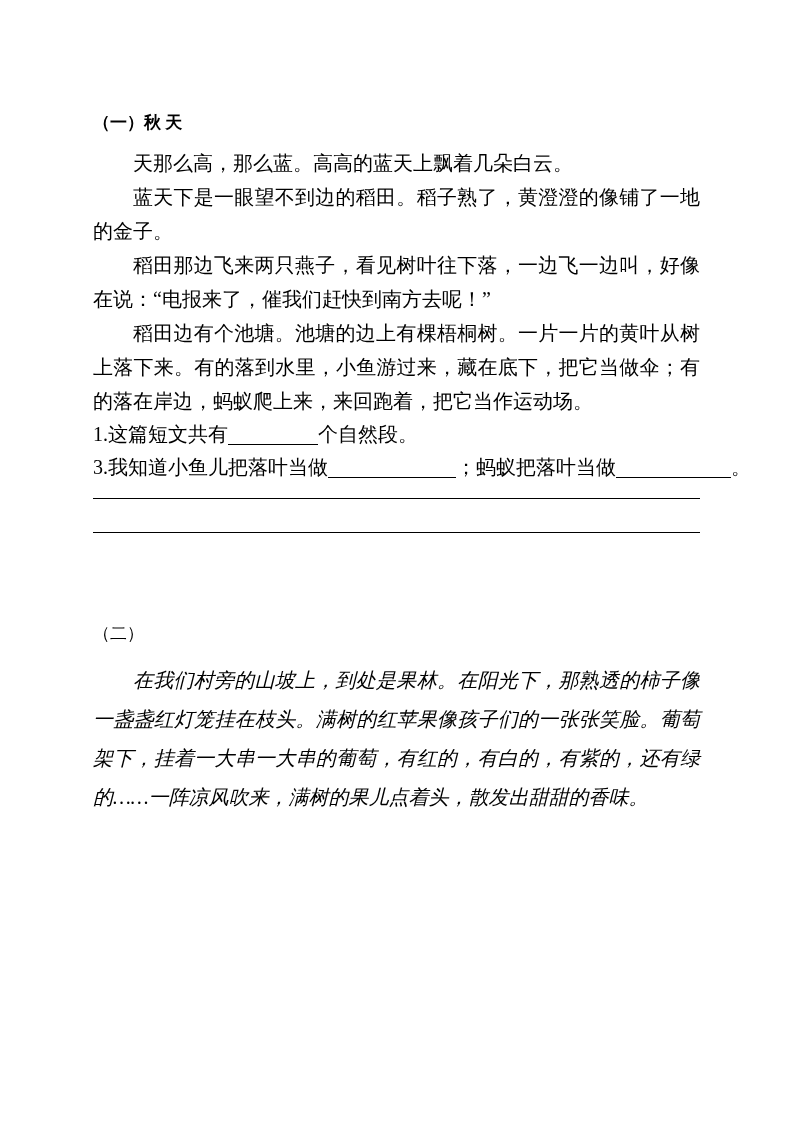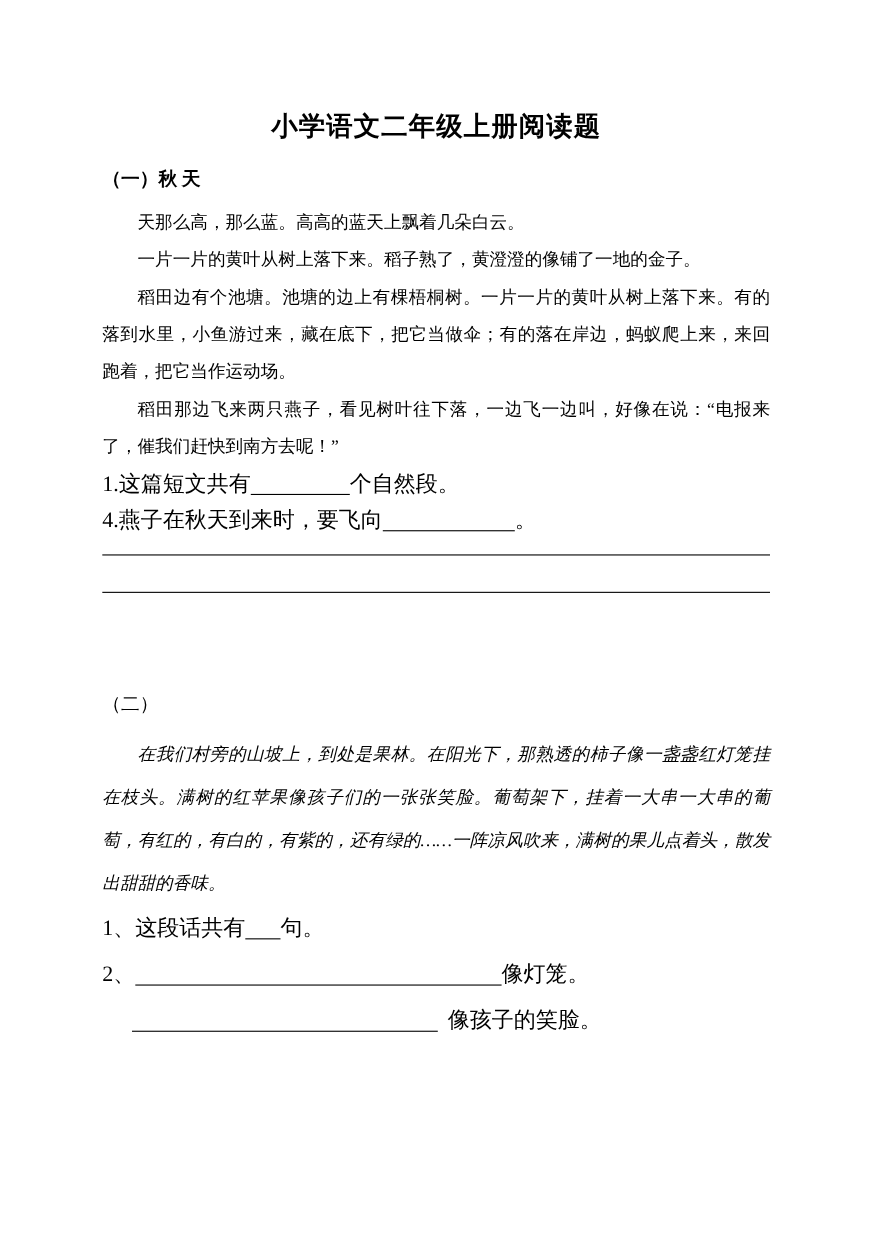--- a/index.html
+++ b/index.html
@@ -30,21 +30,21 @@
     text-align: left;
     line-height: 26px;
   }
   .sec-heading.s2h {
     font-weight: normal;
     margin-top: 88px;
   }
   .paras { margin-top: 10px; }
   .paras p {
     margin: 0;
-    font-size: 16px;
+    font-size: 20px;
     text-align: justify;
     text-indent: 2em;
   }
   .paras.s1 p { line-height: 34px; }
   .paras.s2 { margin-top: 14px; font-style: italic; }
   .paras.s2 p { line-height: 39px; }
   .questions { margin-top: 0; }
   .q {
     font-size: 20px;
     line-height: 33px;
@@ -73,58 +73,46 @@
   }
   .ansline.first { margin-top: 14px; }
   .indent-q { padding-left: 27px; }
   .gap-left { margin-left: 9px; }
 </style>
 </head>
 <body>
 
 <div class="page">
 
-  <h1 class="doc-title">小学语文二年级上册阅读题</h1>
 
   <div>
     <h2 class="sec-heading">（一）秋 天</h2>
 
     <div class="paras s1">
       <p>天那么高，那么蓝。高高的蓝天上飘着几朵白云。</p>
-      <p>一片一片的黄叶从树上落下来。稻子熟了，黄澄澄的像铺了一地的金子。</p>
+      <p>蓝天下是一眼望不到边的稻田。稻子熟了，黄澄澄的像铺了一地的金子。</p>
+      <p>稻田那边飞来两只燕子，看见树叶往下落，一边飞一边叫，好像在说：“电报来了，催我们赶快到南方去呢！”</p>
       <p>稻田边有个池塘。池塘的边上有棵梧桐树。一片一片的黄叶从树上落下来。有的落到水里，小鱼游过来，藏在底下，把它当做伞；有的落在岸边，蚂蚁爬上来，来回跑着，把它当作运动场。</p>
-      <p>稻田那边飞来两只燕子，看见树叶往下落，一边飞一边叫，好像在说：“电报来了，催我们赶快到南方去呢！”</p>
     </div>
 
     <div class="questions s1q">
       <div class="q">
         <span>1.这篇短文共有</span><span class="blank w90"></span><span>个自然段。</span>
       </div>
       <div class="q">
-        <span>4.燕子在秋天到来时，要飞向</span><span class="blank w120"></span><span>。</span>
+        <span>3.我知道小鱼儿把落叶当做</span><span class="blank w128"></span><span>；蚂蚁把落叶当做</span><span class="blank w115"></span><span>。</span>
       </div>
     </div>
 
     <div class="ansline first"></div>
     <div class="ansline"></div>
   </div>
 
   <div>
     <h2 class="sec-heading s2h">（二）</h2>
 
     <div class="paras s2">
       <p>在我们村旁的山坡上，到处是果林。在阳光下，那熟透的柿子像一盏盏红灯笼挂在枝头。满树的红苹果像孩子们的一张张笑脸。葡萄架下，挂着一大串一大串的葡萄，有红的，有白的，有紫的，还有绿的……一阵凉风吹来，满树的果儿点着头，散发出甜甜的香味。</p>
     </div>
 
-    <div class="questions s2q">
-      <div class="q">
-        <span>1、这段话共有</span><span class="blank w32"></span><span>句。</span>
-      </div>
-      <div class="q">
-        <span>2、</span><span class="blank w333"></span><span>像灯笼。</span>
-      </div>
-      <div class="q indent-q">
-        <span class="blank w278"></span><span class="gap-left">像孩子的笑脸。</span>
-      </div>
-    </div>
   </div>
 
 </div>
 
 </body></html>

